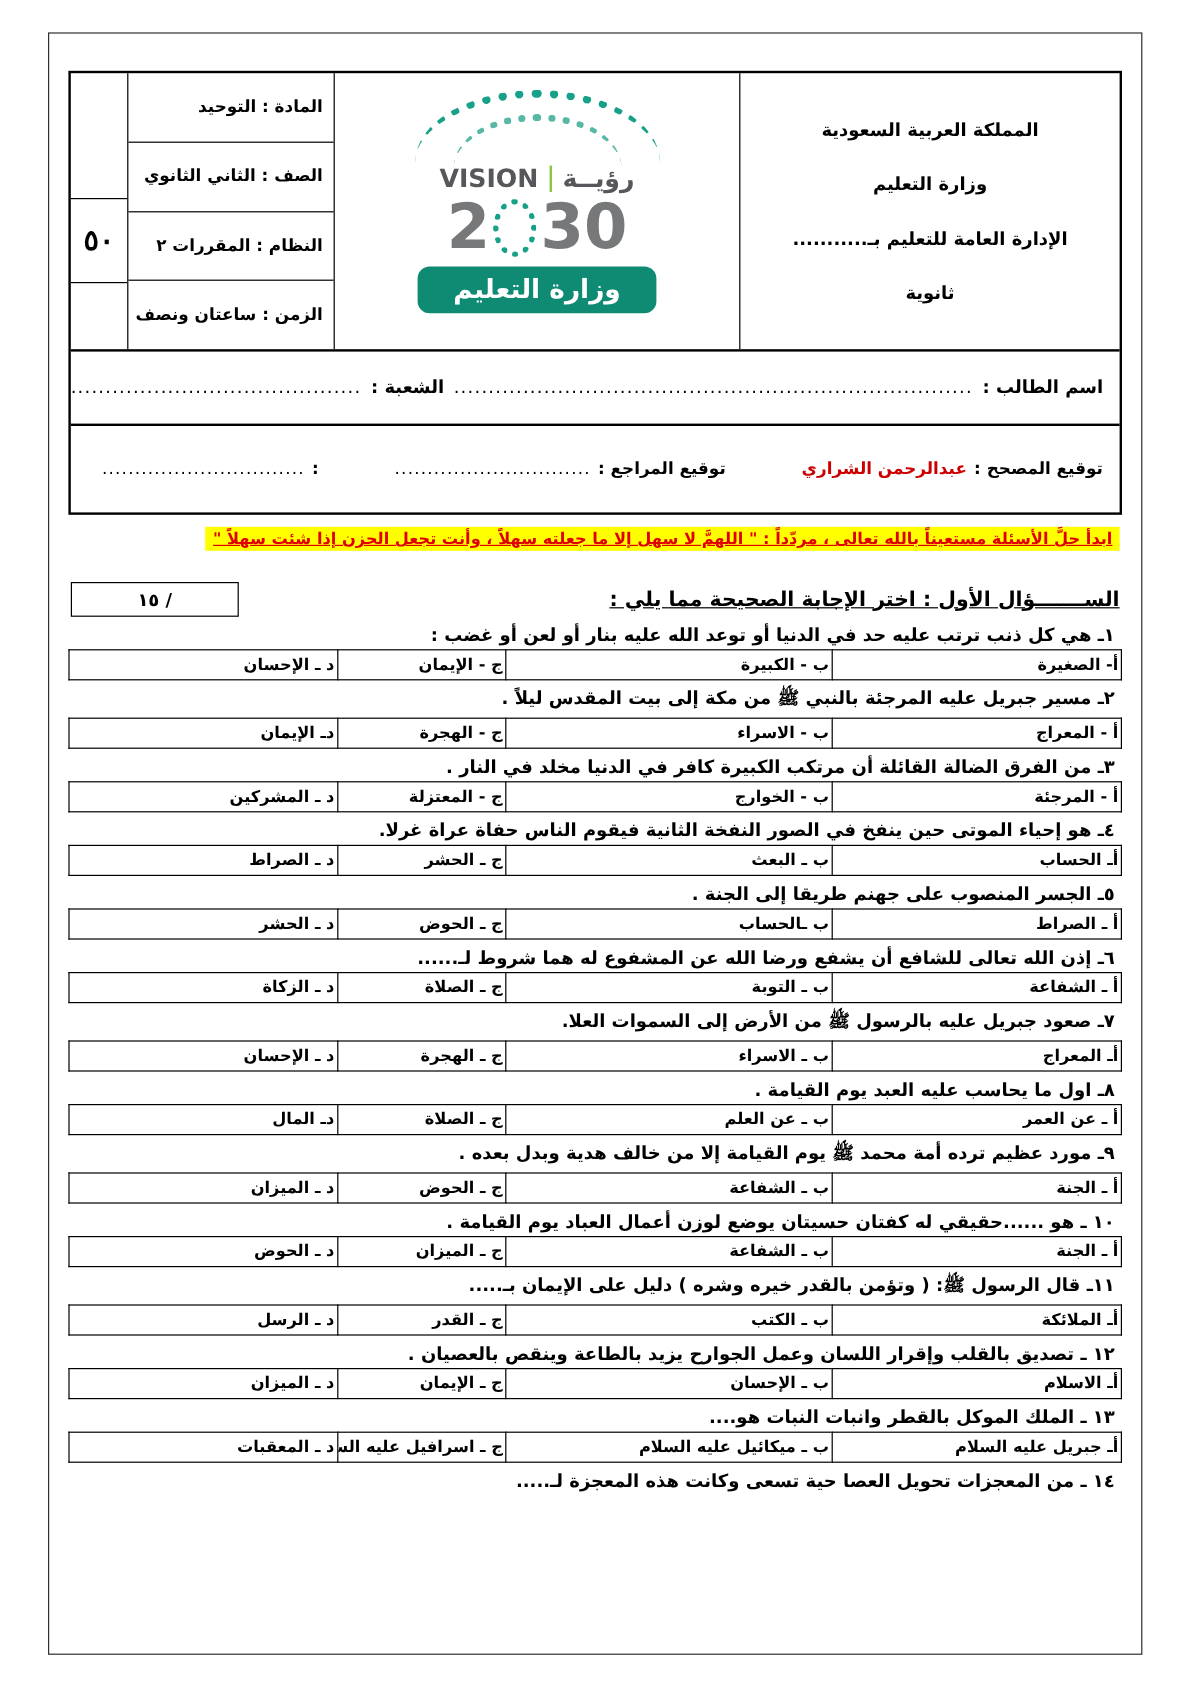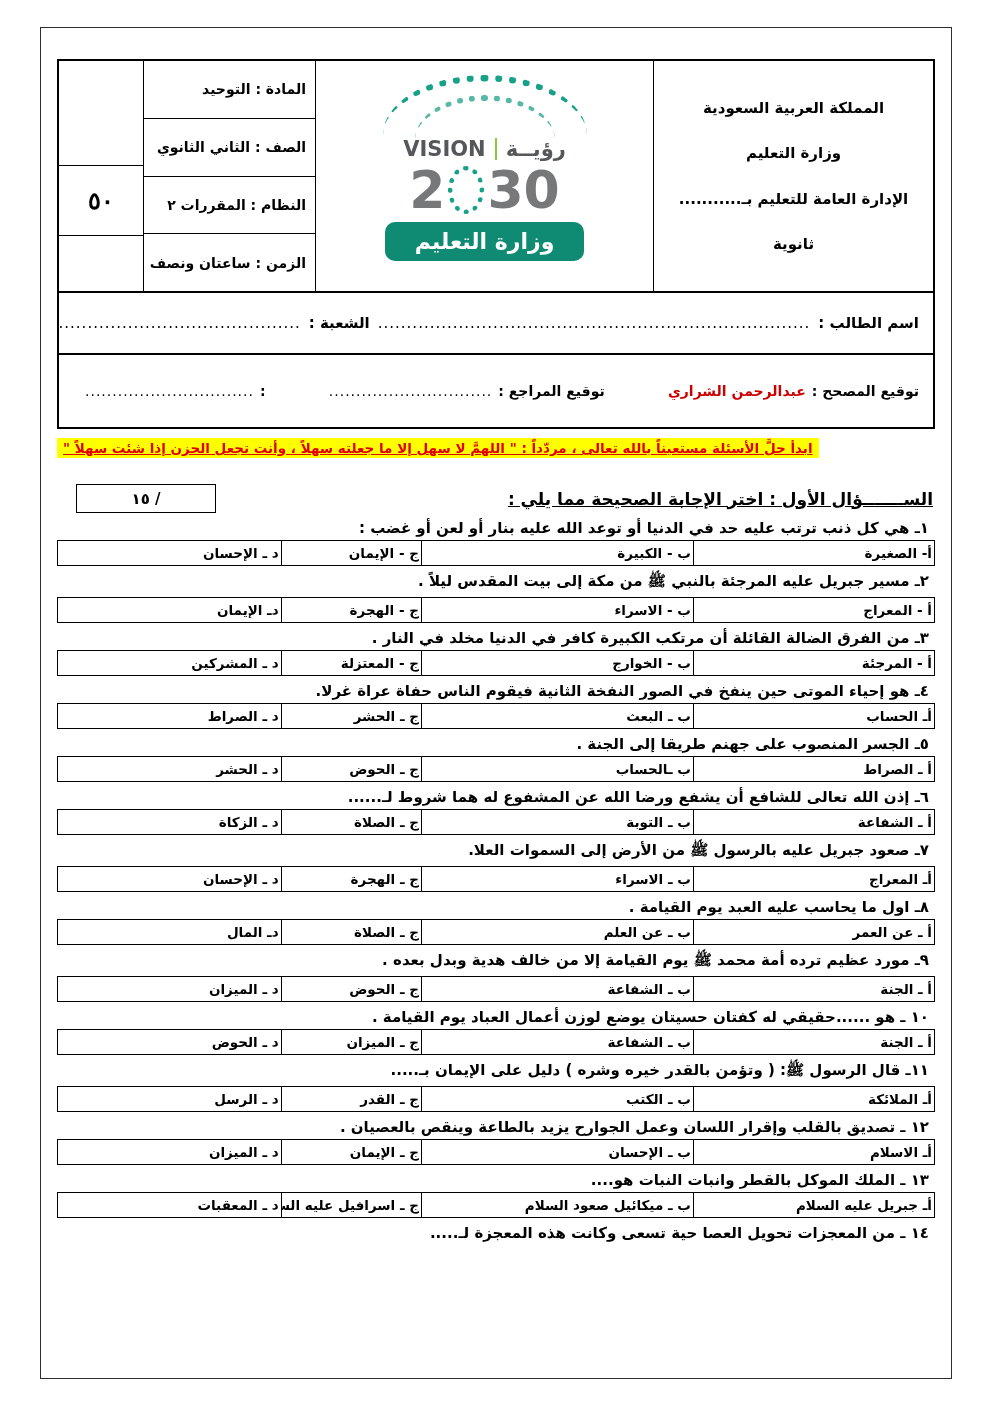--- a/index.html
+++ b/index.html
@@ -9,21 +9,21 @@
   .outer {
     position: absolute; top: 27px; left: 40px; width: 912px; height: 1352px;
     border: 1.5px solid #2f2f2f; padding: 31px 16px 0 16px;
   }
 
   
   .header-box { border: 2px solid #000; width: 100%; background: #fff; }
   .header-top { display: flex; height: 230px; }
 
   .school-col {
-    width: 280px; border-left: 1.5px solid #000;
+    width: 317px; border-left: 1.5px solid #000;
     display: flex; flex-direction: column; justify-content: space-evenly; align-items: center;
     text-align: center; font-weight: bold; font-size: 15px; padding: 10px 6px;
   }
 
   .logo-col {
     width: 338px; border-left: 1.5px solid #000;
     display: flex; flex-direction: column; align-items: center; padding-top: 6px;
     overflow: hidden;
   }
   .dots-wrap { position: relative; width: 240px; height: 70px; }
@@ -51,32 +51,32 @@
   }
   .signature-row {
     border-top: 2px solid #000; height: 74px; display: flex; align-items: center;
     justify-content: space-between; padding: 0 14px 0 26px; font-weight: bold; font-size: 14px; white-space: nowrap;
   }
   .sig-group { display: inline-flex; align-items: center; gap: 6px; }
   .red-name { color: #cc0000; font-weight: bold; }
   .dots { font-weight: normal; letter-spacing: 1px; color: #000; }
 
   
-  .instruction-wrap { margin-top: 9px; text-align: left; padding-right: 2px; }
+  .instruction-wrap { margin-top: 9px; text-align: right; padding-right: 2px; }
   .instruction {
     display: inline-block; background: #ffff00; color: #e00000;
     font-weight: bold; font-size: 13.5px; text-decoration: underline; padding: 2px 6px;
     white-space: nowrap;
   }
 
   
   .section-row { margin-top: 26px; display: flex; justify-content: space-between; align-items: center; }
   .section-title { font-weight: bold; font-size: 17px; text-decoration: underline; padding-right: 2px; }
   .marks-box {
-    border: 1.5px solid #000; width: 140px; height: 29px; margin-left: 19px;
+    border: 1.5px solid #000; width: 140px; height: 29px; margin-left: 2px;
     display: flex; align-items: center; justify-content: center;
     font-weight: bold; font-size: 15px; direction: ltr;
   }
 
   
   #questions-container { margin-top: 0; }
   .question-block { margin-top: 1px; }
   .question-text { font-weight: bold; font-size: 15px; text-align: right; padding: 5px 6px 3px 0; white-space: nowrap; overflow: hidden; }
   .options-table { width: 100%; border-collapse: collapse; table-layout: fixed; }
   .options-table td {
@@ -336,21 +336,21 @@
           </tbody>
         </table>
   </div>
 
   <div class="question-block">
     <div class="question-text">١٣ ـ  الملك الموكل بالقطر وانبات النبات  هو....</div>
     <table class="options-table">
           <tbody>
             <tr>
               <td class="opt-0">أـ جبريل عليه السلام</td>
-              <td class="opt-1">ب ـ ميكائيل صعود السلام</td>
+              <td class="opt-1">ب ـ ميكائيل عليه السلام</td>
               <td class="opt-2">ج ـ اسرافيل عليه السلام</td>
               <td class="opt-3">د ـ المعقبات</td>
             </tr>
           </tbody>
         </table>
   </div>
 
   <div class="question-block">
     <div class="question-text">١٤ ـ  من المعجزات تحويل العصا حية تسعى وكانت هذه المعجزة لـ.....</div>
 

